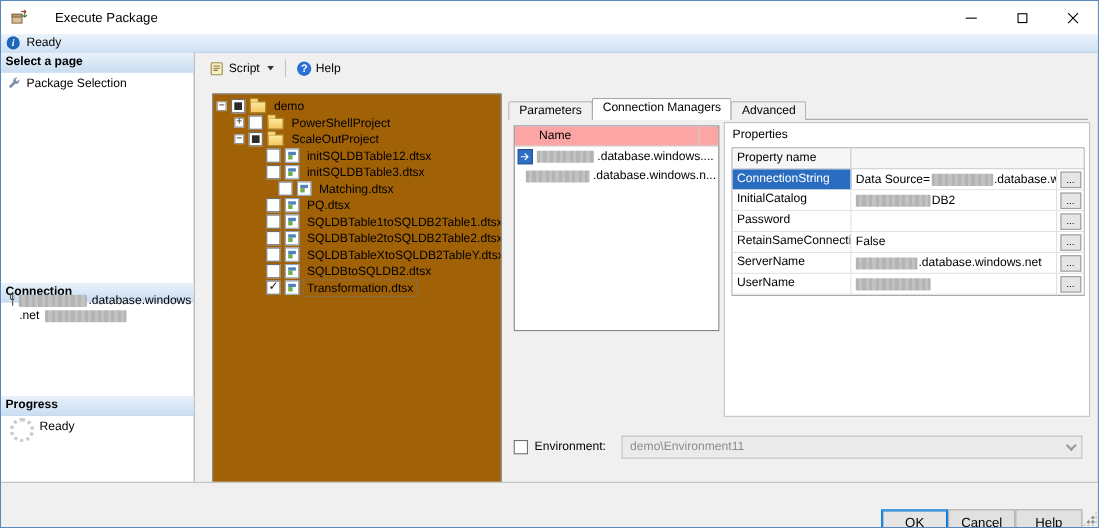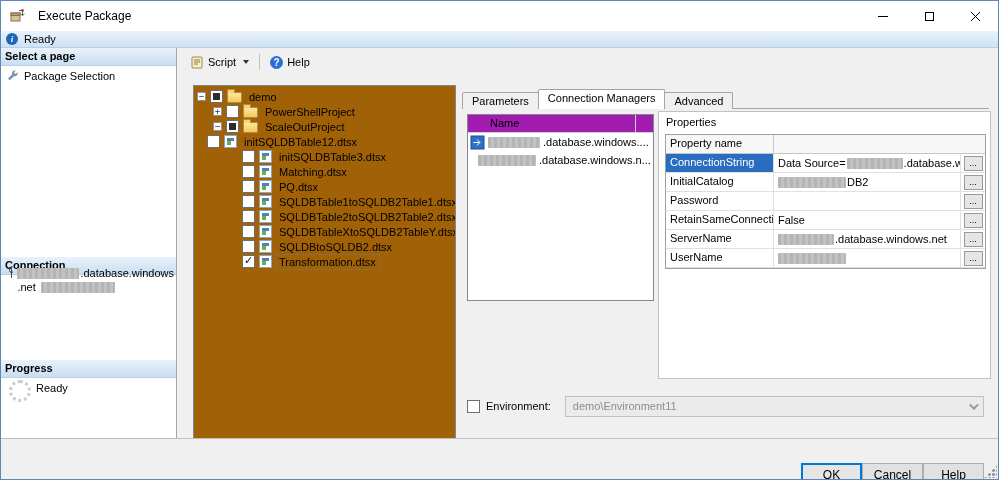--- a/index.html
+++ b/index.html
@@ -3,21 +3,21 @@
 <meta charset="utf-8">
 <style>
   * { margin:0; padding:0; box-sizing:border-box; }
   html,body { width:999px; height:480px; }
   body { font-family:"Liberation Sans", sans-serif; font-size:12px; color:#000; background:#fff; }
   .window { position:relative; width:999px; height:480px; background:#f0f0f0; border:1px solid #5a87bc; overflow:hidden; }
 
   
   .titlebar { position:absolute; top:0; left:0; right:0; height:30px; background:#fff; display:flex; align-items:center; }
   .title-icon { margin-left:9px; width:16px; height:16px; flex:none; }
-  .title-text { margin-left:12px; font-size:12px; }
+  .title-text { margin-left:24px; font-size:12px; }
   .win-controls { margin-left:auto; display:flex; height:100%; }
   .win-btn { width:46px; height:100%; display:flex; align-items:center; justify-content:center; }
   .glyph-min { width:10px; height:1px; background:#000; }
   .glyph-max { width:9px; height:9px; border:1px solid #000; }
 
   
   .infobar { position:absolute; top:30px; left:0; right:0; height:17px; background:linear-gradient(#eaf3fc,#cfe1f4); border-bottom:1px solid #b9cfe8; display:flex; align-items:center; }
   .info-icon { margin-left:5px; width:12px; height:12px; border-radius:50%; background:#1d67b8; color:#fff; font:italic bold 9px/12px "Liberation Serif", serif; text-align:center; flex:none; }
   .infobar-text { margin-left:6px; font-size:11px; }
 
@@ -62,21 +62,21 @@
   .tree-label.focused { outline:1px dotted #777; }
 
   
   .tabstrip { position:absolute; left:461px; top:88px; height:20px; display:flex; align-items:flex-end; z-index:2; }
   .tab { height:17px; padding:2px 9px 0; font-size:11px; background:#f0f0f0; border:1px solid #a5a5a5; border-bottom:none; margin-right:-1px; border-radius:2px 2px 0 0; position:relative; }
   .tab.active { height:20px; background:#fff; z-index:3; }
   .tabline { position:absolute; left:461px; right:9px; top:107px; border-top:1px solid #a5a5a5; z-index:1; }
 
   
   .cm-list { position:absolute; left:466px; top:113px; width:187px; height:187px; background:#fff; border:1px solid #828790; z-index:2; }
-  .cm-header { height:18px; border-bottom:1px solid #cfcfcf; display:flex; font-size:11px; background:#a21caf; }
+  .cm-header { height:18px; border-bottom:1px solid #cfcfcf; display:flex; font-size:11px; background:#fca5a5; }
   .cm-col { width:168px; border-right:1px solid #cfcfcf; padding:2px 4px 0 22px; }
   .cm-row { height:18px; display:flex; align-items:center; font-size:11px; padding-left:2px; gap:3px; }
   .cm-icon-wrap { flex:none; width:15px; height:15px; }
   .cm-text { white-space:nowrap; overflow:hidden; }
 
   
   .props { position:absolute; left:657px; top:110px; width:333px; height:268px; background:#fff; border:1px solid #c2c2c2; z-index:2; }
   .props-label { font-size:11px; padding:4px 0 0 7px; }
   .prop-grid { position:absolute; left:6px; top:22px; width:321px; border:1px solid #a0a0a0; background:#fff; font-size:11px; }
   .pg-row { display:flex; height:19px; align-items:stretch; border-bottom:1px solid #e0e0e0; background:#fff; }
@@ -204,35 +204,35 @@
     <span class="tree-label">PowerShellProject</span>
   </div>
 
   <div class="tree-row" style="padding-left: 19px;">
     <span class="expander minus"></span>
     <span class="checkbox partial"></span>
     <span class="tree-icon folder"></span>
     <span class="tree-label">ScaleOutProject</span>
   </div>
 
-  <div class="tree-row" style="">
+  <div class="tree-row" style="padding-left: 35px;">
     <span class="expander hidden"></span>
     <span class="checkbox unchecked"></span>
     <span class="tree-icon package"></span>
     <span class="tree-label">initSQLDBTable12.dtsx</span>
   </div>
 
   <div class="tree-row" style="padding-left: 35px;">
     <span class="expander hidden"></span>
     <span class="checkbox unchecked"></span>
     <span class="tree-icon package"></span>
     <span class="tree-label">initSQLDBTable3.dtsx</span>
   </div>
 
-  <div class="tree-row" style="padding-left: 35px;">
+  <div class="tree-row" style="padding-left: 46px;">
     <span class="expander hidden"></span>
     <span class="checkbox unchecked"></span>
     <span class="tree-icon package"></span>
     <span class="tree-label">Matching.dtsx</span>
   </div>
 
   <div class="tree-row" style="padding-left: 35px;">
     <span class="expander hidden"></span>
     <span class="checkbox unchecked"></span>
     <span class="tree-icon package"></span>

